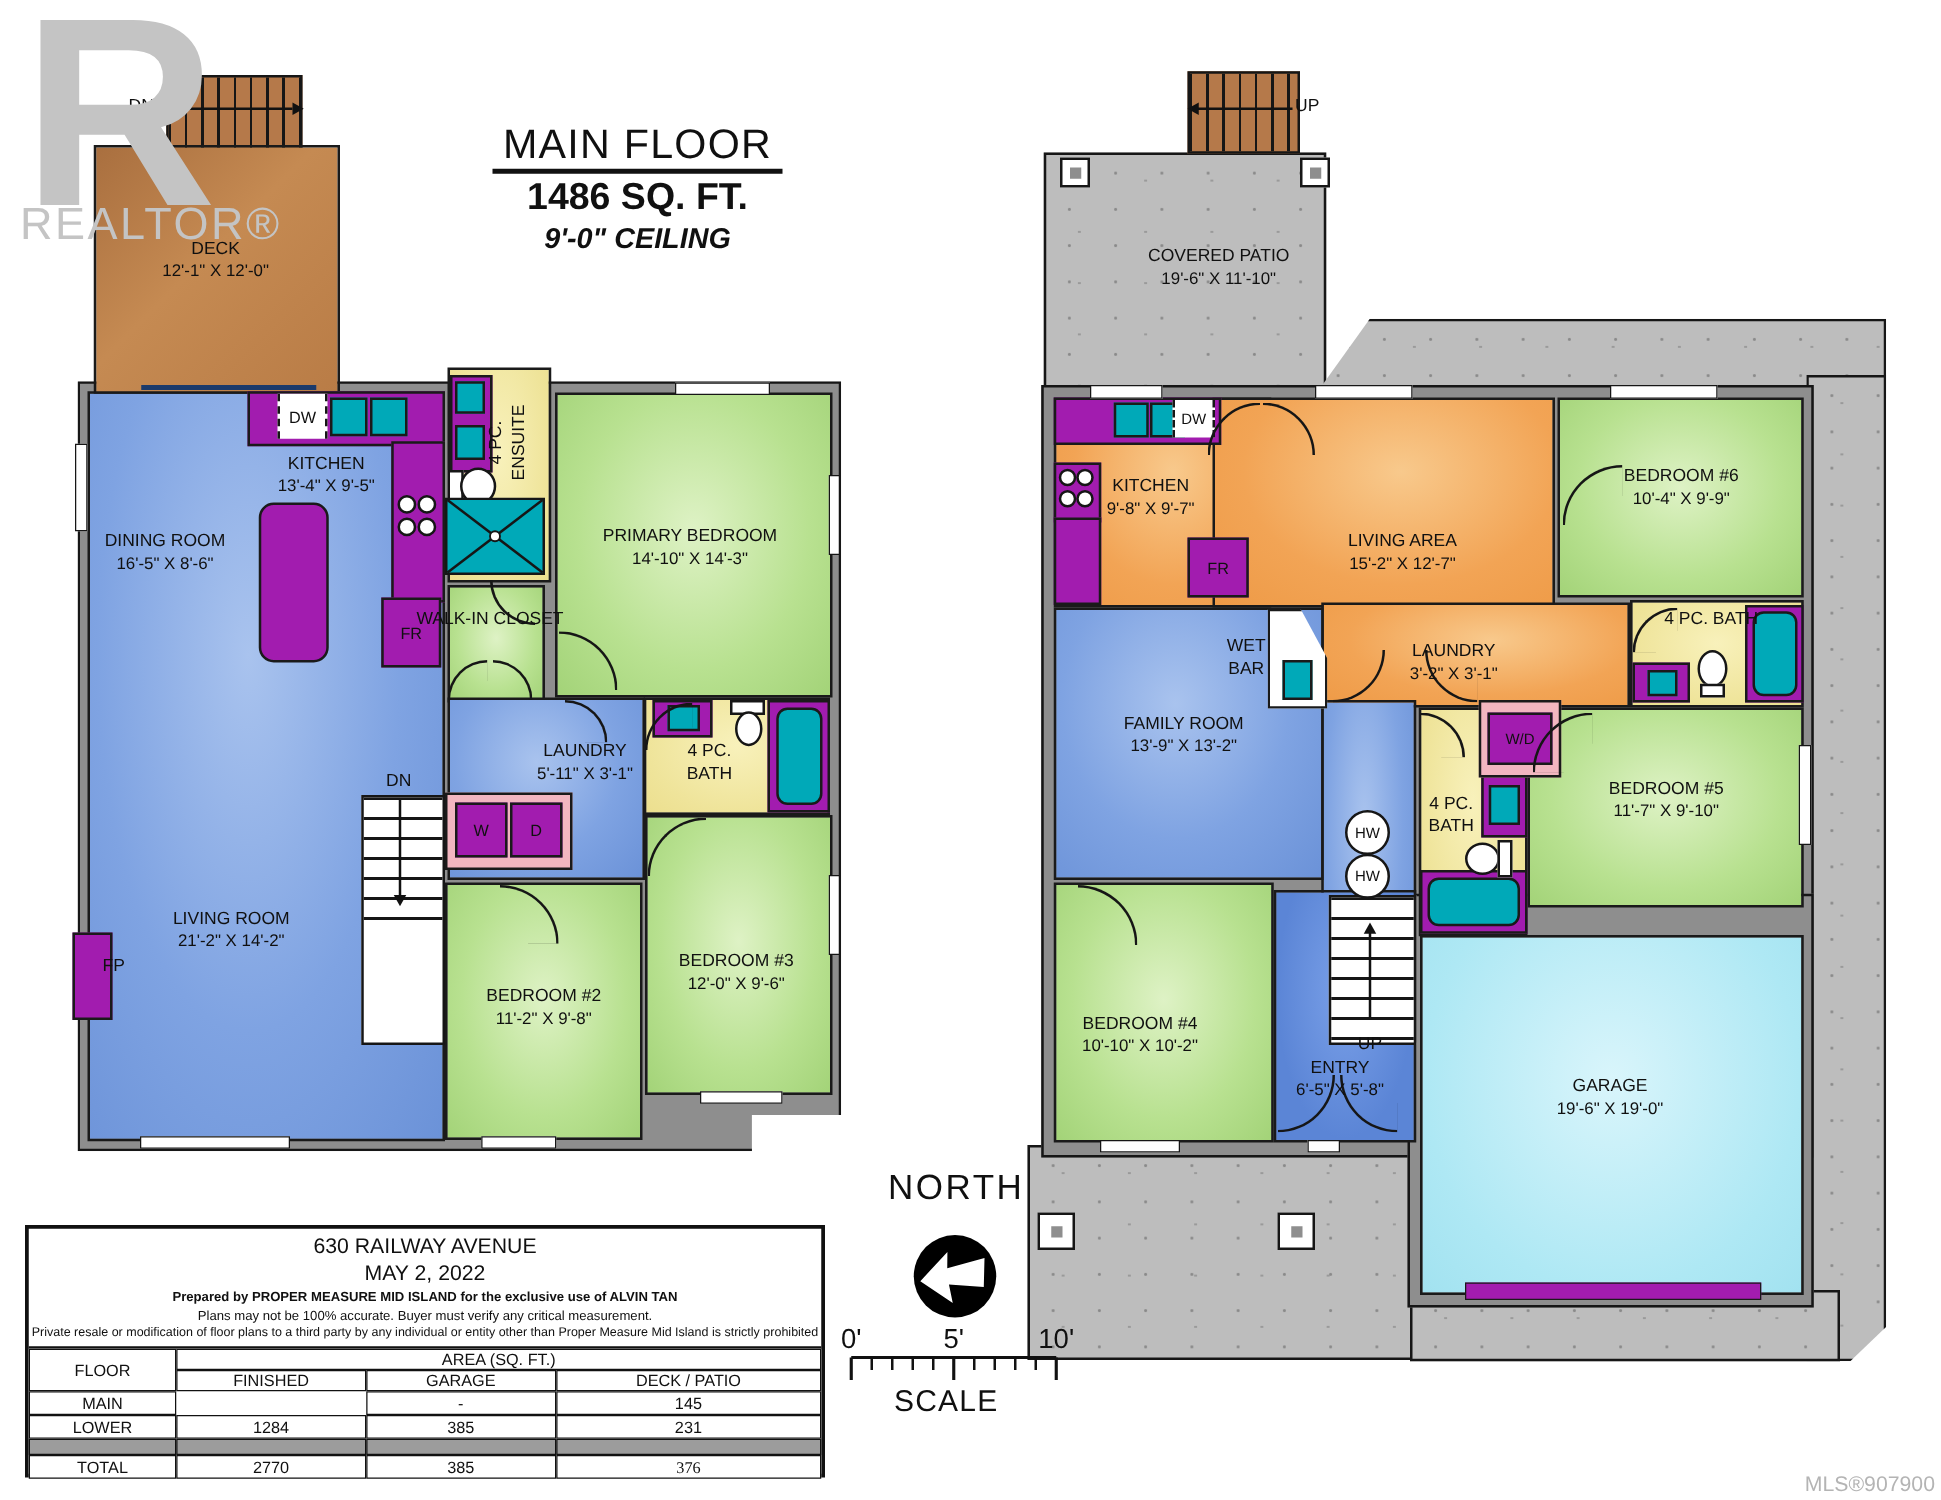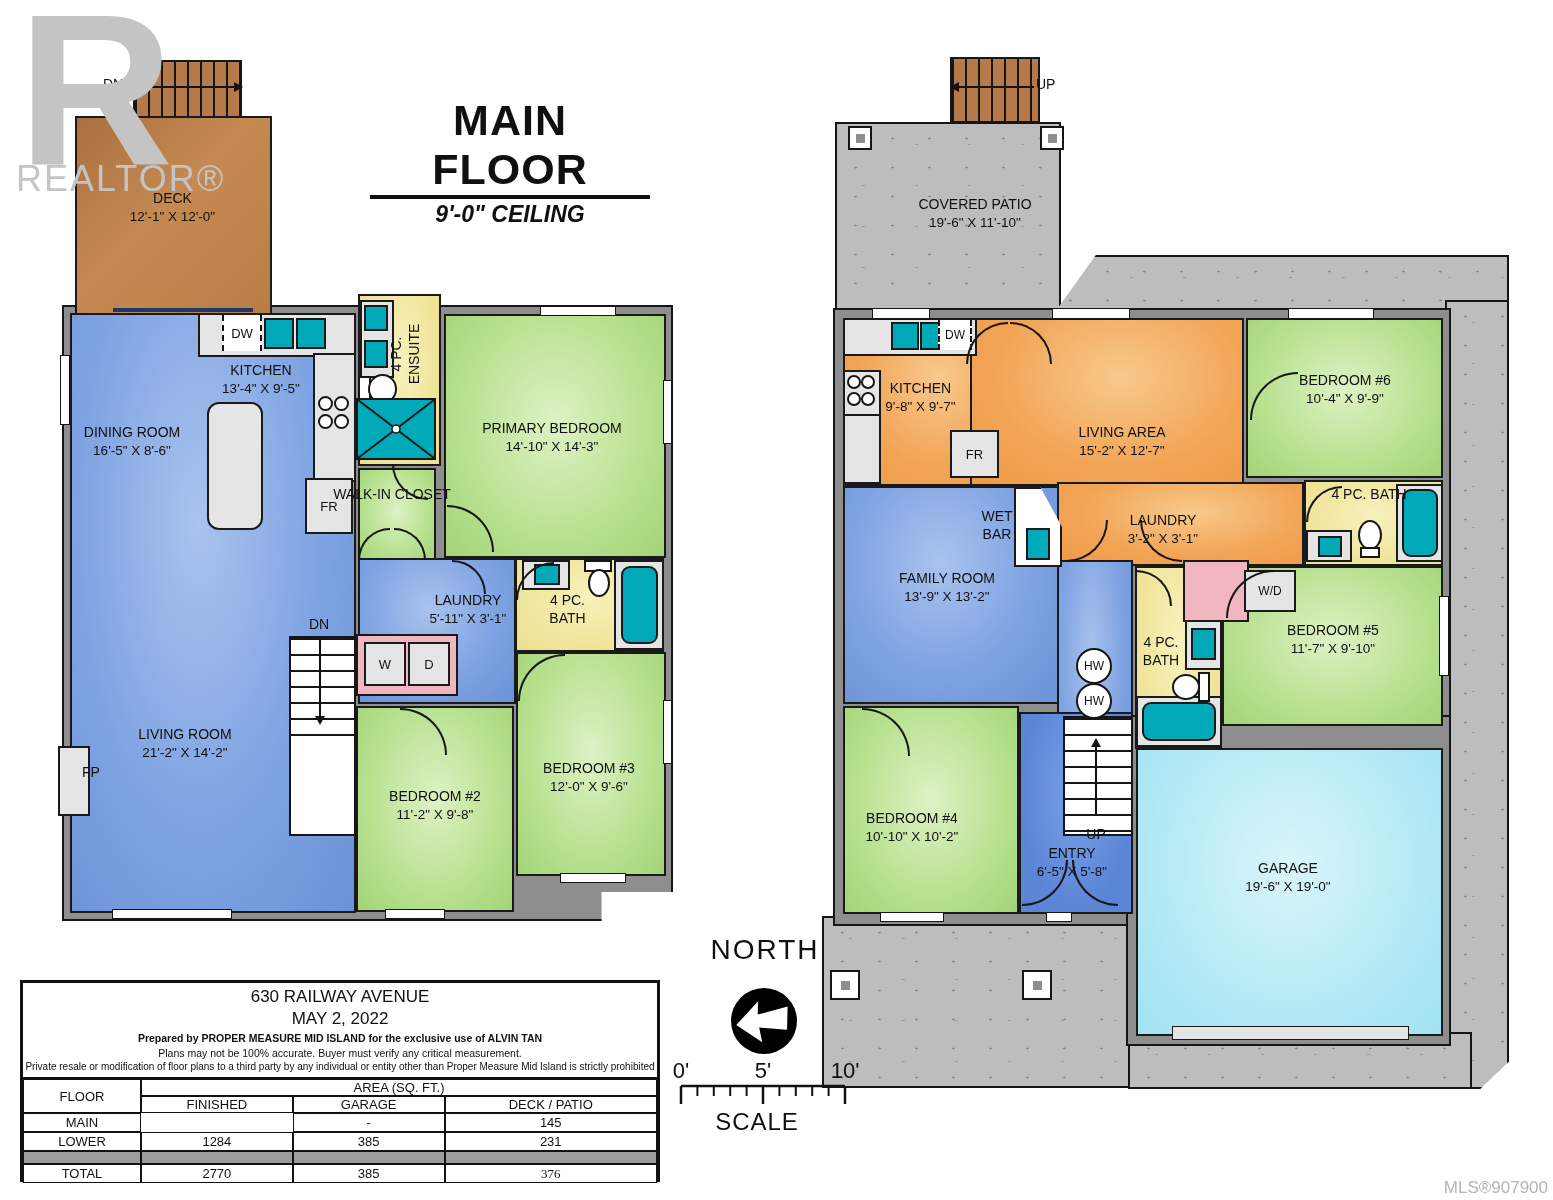--- a/index.html
+++ b/index.html
@@ -8,41 +8,41 @@
   .shell{position:absolute;background:#8e8e8e;border:2px solid #161616;z-index:1;}
   .room{position:absolute;border:2px solid #1a1a1a;z-index:2;}
   .blue{background:radial-gradient(ellipse at 45% 35%, #a9c3ee 0%, #7fa3e2 55%, #6b92d8 100%);}
   .green{background:radial-gradient(ellipse at 50% 45%, #def2c5 0%, #b8e190 60%, #a3d378 100%);}
   .yellow{background:radial-gradient(ellipse at 50% 40%, #f8f1bb 0%, #efe49a 70%, #ecdf8e 100%);}
   .orange{background:radial-gradient(ellipse at 55% 35%, #f8c98c 0%, #f2a455 60%, #ee9a46 100%);}
   .cyan{background:radial-gradient(ellipse at 50% 40%, #d9f5fb 0%, #aee8f4 70%, #a2e2f0 100%);}
   .entryblue{background:radial-gradient(ellipse at 50% 40%, #7aa0e8 0%, #5b85d6 70%);}
   .deckbrown{background:linear-gradient(135deg,#a96f3f 0%,#c58a52 45%,#b97c46 100%);}
   .pinkbox{background:#f2b6c0;}
-  .white{position:absolute;background:#e5e5e5;border:2px solid #1a1a1a;z-index:3;}
+  .white{position:absolute;background:#a21caf;border:2px solid #1a1a1a;z-index:3;}
   .teal{position:absolute;background:#00a9b8;border:2px solid #1a1a1a;z-index:4;}
   .concrete{position:absolute;background-color:#bdbdbd;border:2px solid #161616;z-index:0;
     background-image:radial-gradient(#8a8a8a 1.2px, transparent 1.4px),radial-gradient(#9a9a9a 1px, transparent 1.2px);
     background-size:37px 29px,53px 41px;}
   .lbl{position:absolute;text-align:center;font-size:14px;line-height:1.28;color:#101010;z-index:30;}
   .lbl .dm{font-size:13.5px;}
   .fixlbl{display:flex;align-items:center;justify-content:center;font-size:13px;color:#101010;}
   .stairs{position:absolute;background:#fff;border:2px solid #161616;z-index:5;}
   .rungsV{background-image:repeating-linear-gradient(to bottom,#161616 0 2px,transparent 2px 16px);background-repeat:no-repeat;}
   .woodstairs{position:absolute;background:#b5794a;border:2px solid #161616;z-index:2;
     background-image:repeating-linear-gradient(to right,#161616 0 2px,transparent 2px 13px);}
   .arc{position:absolute;z-index:6;background:transparent;}
   .win{position:absolute;background:#fff;border:1px solid #161616;z-index:5;}
   .post{position:absolute;width:20px;height:20px;background:#fff;border:2px solid #161616;z-index:4;display:flex;align-items:center;justify-content:center;}
   .post .inner{width:9px;height:9px;background:#8e8e8e;}
   .toilet-bowl{position:absolute;background:#fff;border:2px solid #161616;border-radius:50%;z-index:5;}
   .toilet-tank{position:absolute;background:#fff;border:2px solid #161616;z-index:5;}
   .stovedot{position:absolute;width:11px;height:11px;border:2px solid #161616;border-radius:50%;background:#fff;z-index:5;}
   .floor-title{position:absolute;text-align:center;z-index:20;}
-  .ft1{font-size:43px;font-weight:bold;letter-spacing:1px;display:inline-block;border-bottom:4px solid #111;padding:0 8px 1px;}
+  .ft1{font-size:33px;font-weight:normal;letter-spacing:1px;display:inline-block;border-bottom:4px solid #111;padding:0 8px 1px;}
   .ft2{font-size:30px;font-weight:bold;margin-top:2px;}
   .ft3{font-size:23px;font-weight:bold;font-style:italic;margin-top:2px;}
   .hwc{position:absolute;width:32px;height:32px;background:#fff;border:2px solid #161616;border-radius:50%;z-index:6;display:flex;align-items:center;justify-content:center;font-size:12px;}
   .infobox{position:absolute;left:20px;top:980px;width:640px;height:202px;border:3px solid #111;background:#fff;z-index:20;box-sizing:border-box;}
   .ib-address{font-size:17px;text-align:center;margin-top:4px;}
   .ib-date{font-size:17px;text-align:center;margin-top:2px;}
   .ib-small{font-size:10.5px;text-align:center;margin-top:3px;}
   .ib-smaller{font-size:10px;text-align:center;margin-top:2px;}
   .tbl{display:grid;grid-template-columns:118px 1fr 1fr 1.4fr;grid-template-rows:17px 17px 19px 19px 13px 19px;border-top:2px solid #111;margin-top:5px;}
   .c{border:1px solid #111;display:flex;align-items:center;justify-content:center;font-size:13px;background:#fff;}
@@ -67,20 +67,21 @@
   <div class="tri" style="left:234px;top:82px;border-left:9px solid #111;border-top:5px solid transparent;border-bottom:5px solid transparent;"></div>
   <div class="lbl" style="left:96px;top:76px;width:34px;"><span>DN</span></div>
   <div class="room deckbrown" style="left:75px;top:116px;width:193px;height:196px;"></div>
   <div class="lbl" style="left:95px;top:190px;width:155px;">
     <div>DECK</div>
     <div class="dm">12'-1" X 12'-0"</div>
   </div>
 
   <div class="floor-title" style="left:370px;top:96px;width:280px;">
     <div><span class="ft1">MAIN FLOOR</span></div>
+    <div class="ft2">1486 SQ. FT.</div>
     <div class="ft3">9'-0" CEILING</div>
   </div>
 
   <div class="shell" style="left:62px;top:305px;width:607px;height:612px;clip-path:polygon(0 0,100% 0,100% 95.3%,88.3% 95.3%,88.3% 100%,0 100%);"></div>
 
   <div class="room blue" style="left:70px;top:313px;width:282px;height:596px;"></div>
   <div class="room yellow" style="left:358px;top:294px;width:79px;height:168px;"></div>
   <div class="room green" style="left:444px;top:314px;width:218px;height:240px;"></div>
   <div class="room green" style="left:358px;top:468px;width:74px;height:90px;"></div>
   <div class="room blue" style="left:358px;top:558px;width:154px;height:142px;"></div>
@@ -253,21 +254,21 @@
   <div class="stovedot" style="left:847px;top:375px;width:10px;height:10px;"></div>
   <div class="stovedot" style="left:861px;top:375px;width:10px;height:10px;"></div>
   <div class="stovedot" style="left:847px;top:392px;width:10px;height:10px;"></div>
   <div class="stovedot" style="left:861px;top:392px;width:10px;height:10px;"></div>
   <div class="white" style="left:843px;top:414px;width:34px;height:66px;"></div>
   <div class="white fixlbl" style="left:950px;top:430px;width:45px;height:44px;">
     <span>FR</span>
   </div>
 
   <div class="abs pinkbox" style="left:1183px;top:560px;width:62px;height:58px;border:2px solid #1a1a1a;z-index:4;"></div>
-  <div class="white fixlbl" style="left:1244px;top:570px;width:48px;height:38px;z-index:5;font-size:12px;">
+  <div class="white fixlbl" style="left:1190px;top:570px;width:48px;height:38px;z-index:5;font-size:12px;">
     <span>W/D</span>
   </div>
 
   <div class="white" style="left:1396px;top:484px;width:43px;height:74px;"></div>
   <div class="teal" style="left:1402px;top:489px;width:32px;height:64px;border-radius:9px;"></div>
   <div class="white" style="left:1306px;top:530px;width:42px;height:28px;"></div>
   <div class="teal" style="left:1318px;top:536px;width:20px;height:17px;"></div>
   <div class="toilet-bowl" style="left:1358px;top:520px;width:20px;height:26px;"></div>
   <div class="toilet-tank" style="left:1360px;top:547px;width:16px;height:7px;"></div>
 

